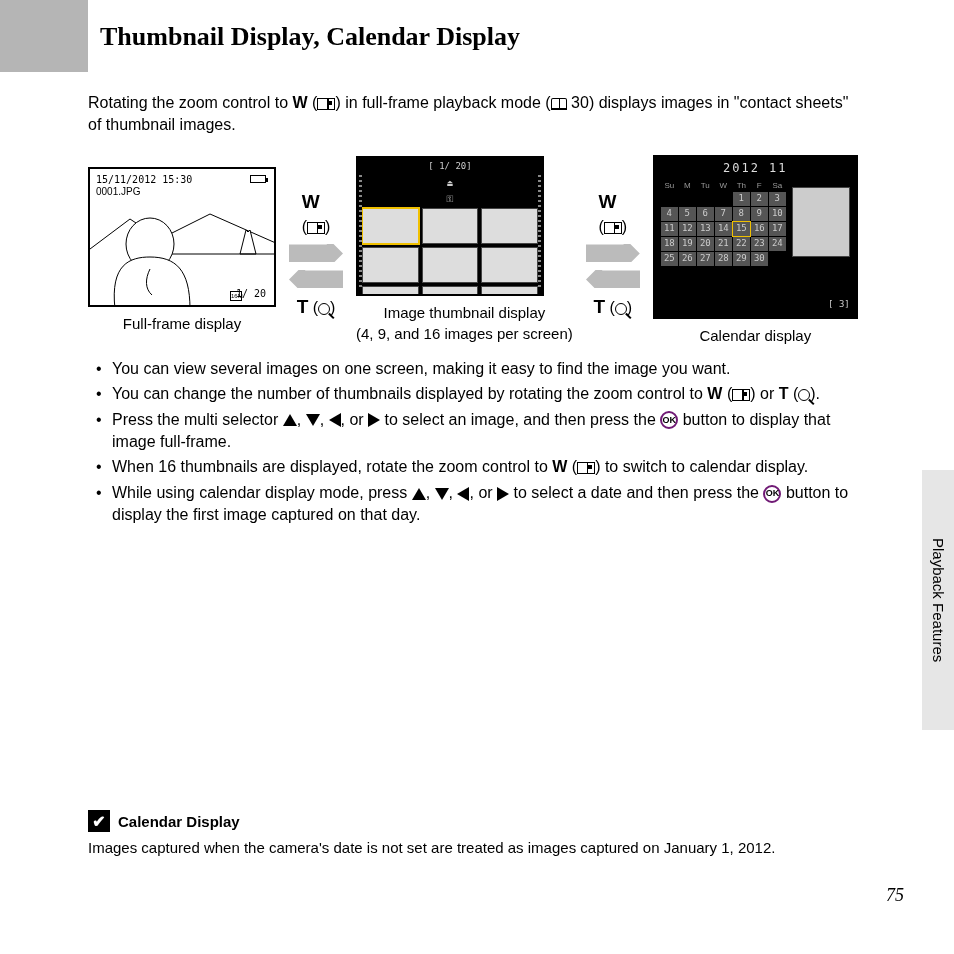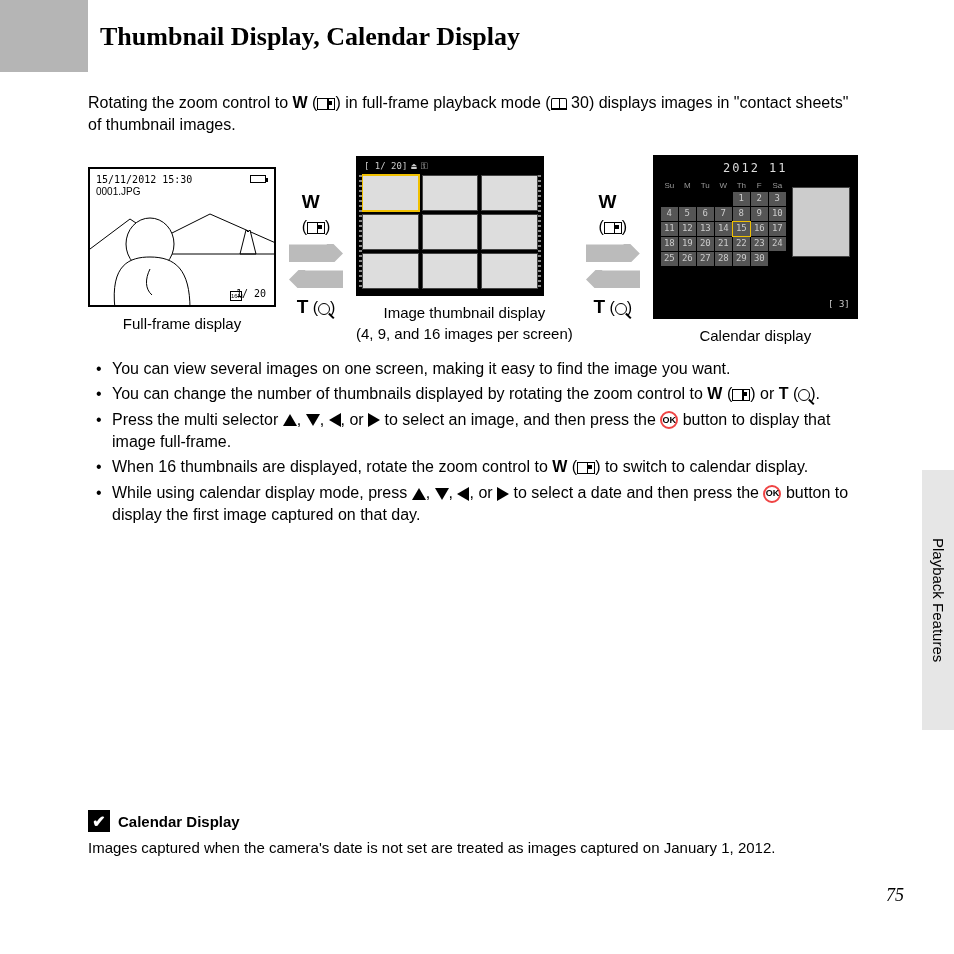--- a/index.html
+++ b/index.html
@@ -78,21 +78,21 @@
   .icon-thumb::after { content:""; position:absolute; right:2px; top:2px; width:4px; height:4px; background:#000; }
 
   .icon-mag {
     display:inline-block; width:12px; height:12px; border:1.5px solid #000; border-radius:50%; position:relative; vertical-align:middle;
   }
   .icon-mag::after { content:""; position:absolute; width:7px; height:1.5px; background:#000; left:9px; top:11px; transform:rotate(45deg); }
 
   .icon-book { display:inline-block; width:16px; height:12px; border:1.5px solid #000; border-bottom-width:2px; position:relative; vertical-align:middle; border-radius:2px 2px 0 0; }
   .icon-book::after { content:""; position:absolute; left:50%; top:0; bottom:0; width:1px; background:#000; }
 
-  .icon-ok { display:inline-flex; align-items:center; justify-content:center; width:18px; height:18px; border:2px solid #ef4444; border-radius:50%; font-size:9px; font-weight:bold; vertical-align:middle; }
+  .icon-ok { display:inline-flex; align-items:center; justify-content:center; width:18px; height:18px; border:2px solid #701a75; border-radius:50%; font-size:9px; font-weight:bold; vertical-align:middle; }
 
   .tri { display:inline-block; width:0; height:0; vertical-align:middle; }
   .tri.up { border-left:7px solid transparent; border-right:7px solid transparent; border-bottom:12px solid #000; }
   .tri.down { border-left:7px solid transparent; border-right:7px solid transparent; border-top:12px solid #000; }
   .tri.left { border-top:7px solid transparent; border-bottom:7px solid transparent; border-right:12px solid #000; }
   .tri.right { border-top:7px solid transparent; border-bottom:7px solid transparent; border-left:12px solid #000; }
 
   ul.bullets { list-style: none; padding-left: 8px; }
   ul.bullets > li { position:relative; padding-left:16px; margin: 3px 0; }
   ul.bullets > li::before { content:"•"; position:absolute; left:0; top:0; }
@@ -112,21 +112,21 @@
 
   
   .osd { position:absolute; left:6px; top:4px; font-family:monospace; font-size:10px; text-shadow:0 0 1px #fff; }
   .osd2 { position:absolute; left:6px; top:16px; font-family:Liberation Sans, sans-serif; font-size:10px; }
   .osd-bat { position:absolute; right:8px; top:6px; width:16px; height:8px; border:1px solid #000; }
   .osd-bat::after { content:""; position:absolute; right:-3px; top:2px; width:2px; height:4px; background:#000; }
   .osd-br { position:absolute; right:8px; bottom:4px; font-family:monospace; font-size:10px;margin-left:24px; }
   .osd-br2 { position:absolute; right:32px; bottom:4px; width:12px; height:10px; border:1px solid #000; font-size:6px; text-align:center; }
 
   
-  .thumbs-osd { color:#ccc; font-family:monospace; font-size:9px; padding:2px 6px; display:flex; gap:4px; align-items:center; }
+  .thumbs-osd { color:#ccc; font-family:monospace; font-size:9px; padding:2px 6px; display:flex; gap:4px; align-items:center;flex-direction:column; }
   .thumbs-grid { display:grid; grid-template-columns:repeat(3,1fr); grid-template-rows:repeat(3,1fr); gap:3px; padding:0 4px 4px 4px; height:118px; }
   .thumbs-grid > div { background:#ddd; border:1px solid #444; }
   .thumbs-grid > div.sel { outline:2px solid #f0c000; outline-offset:-1px; }
   .film { position:absolute; top:14px; bottom:4px; width:3px; background:repeating-linear-gradient(#000 0 3px,#888 3px 5px); }
   .film.l { left:1px; } .film.r { right:1px; }
 
   
   .cal-head { color:#ddd; font-family:monospace; font-size:12px; padding:3px 6px; letter-spacing:2px; }
   .cal-days { display:grid; grid-template-columns:repeat(7,17px); font-size:8px; color:#999; padding:0 6px; gap:1px; text-align:center; }
   .cal-grid { display:grid; grid-template-columns:repeat(7,17px); gap:1px; padding:1px 6px; }

